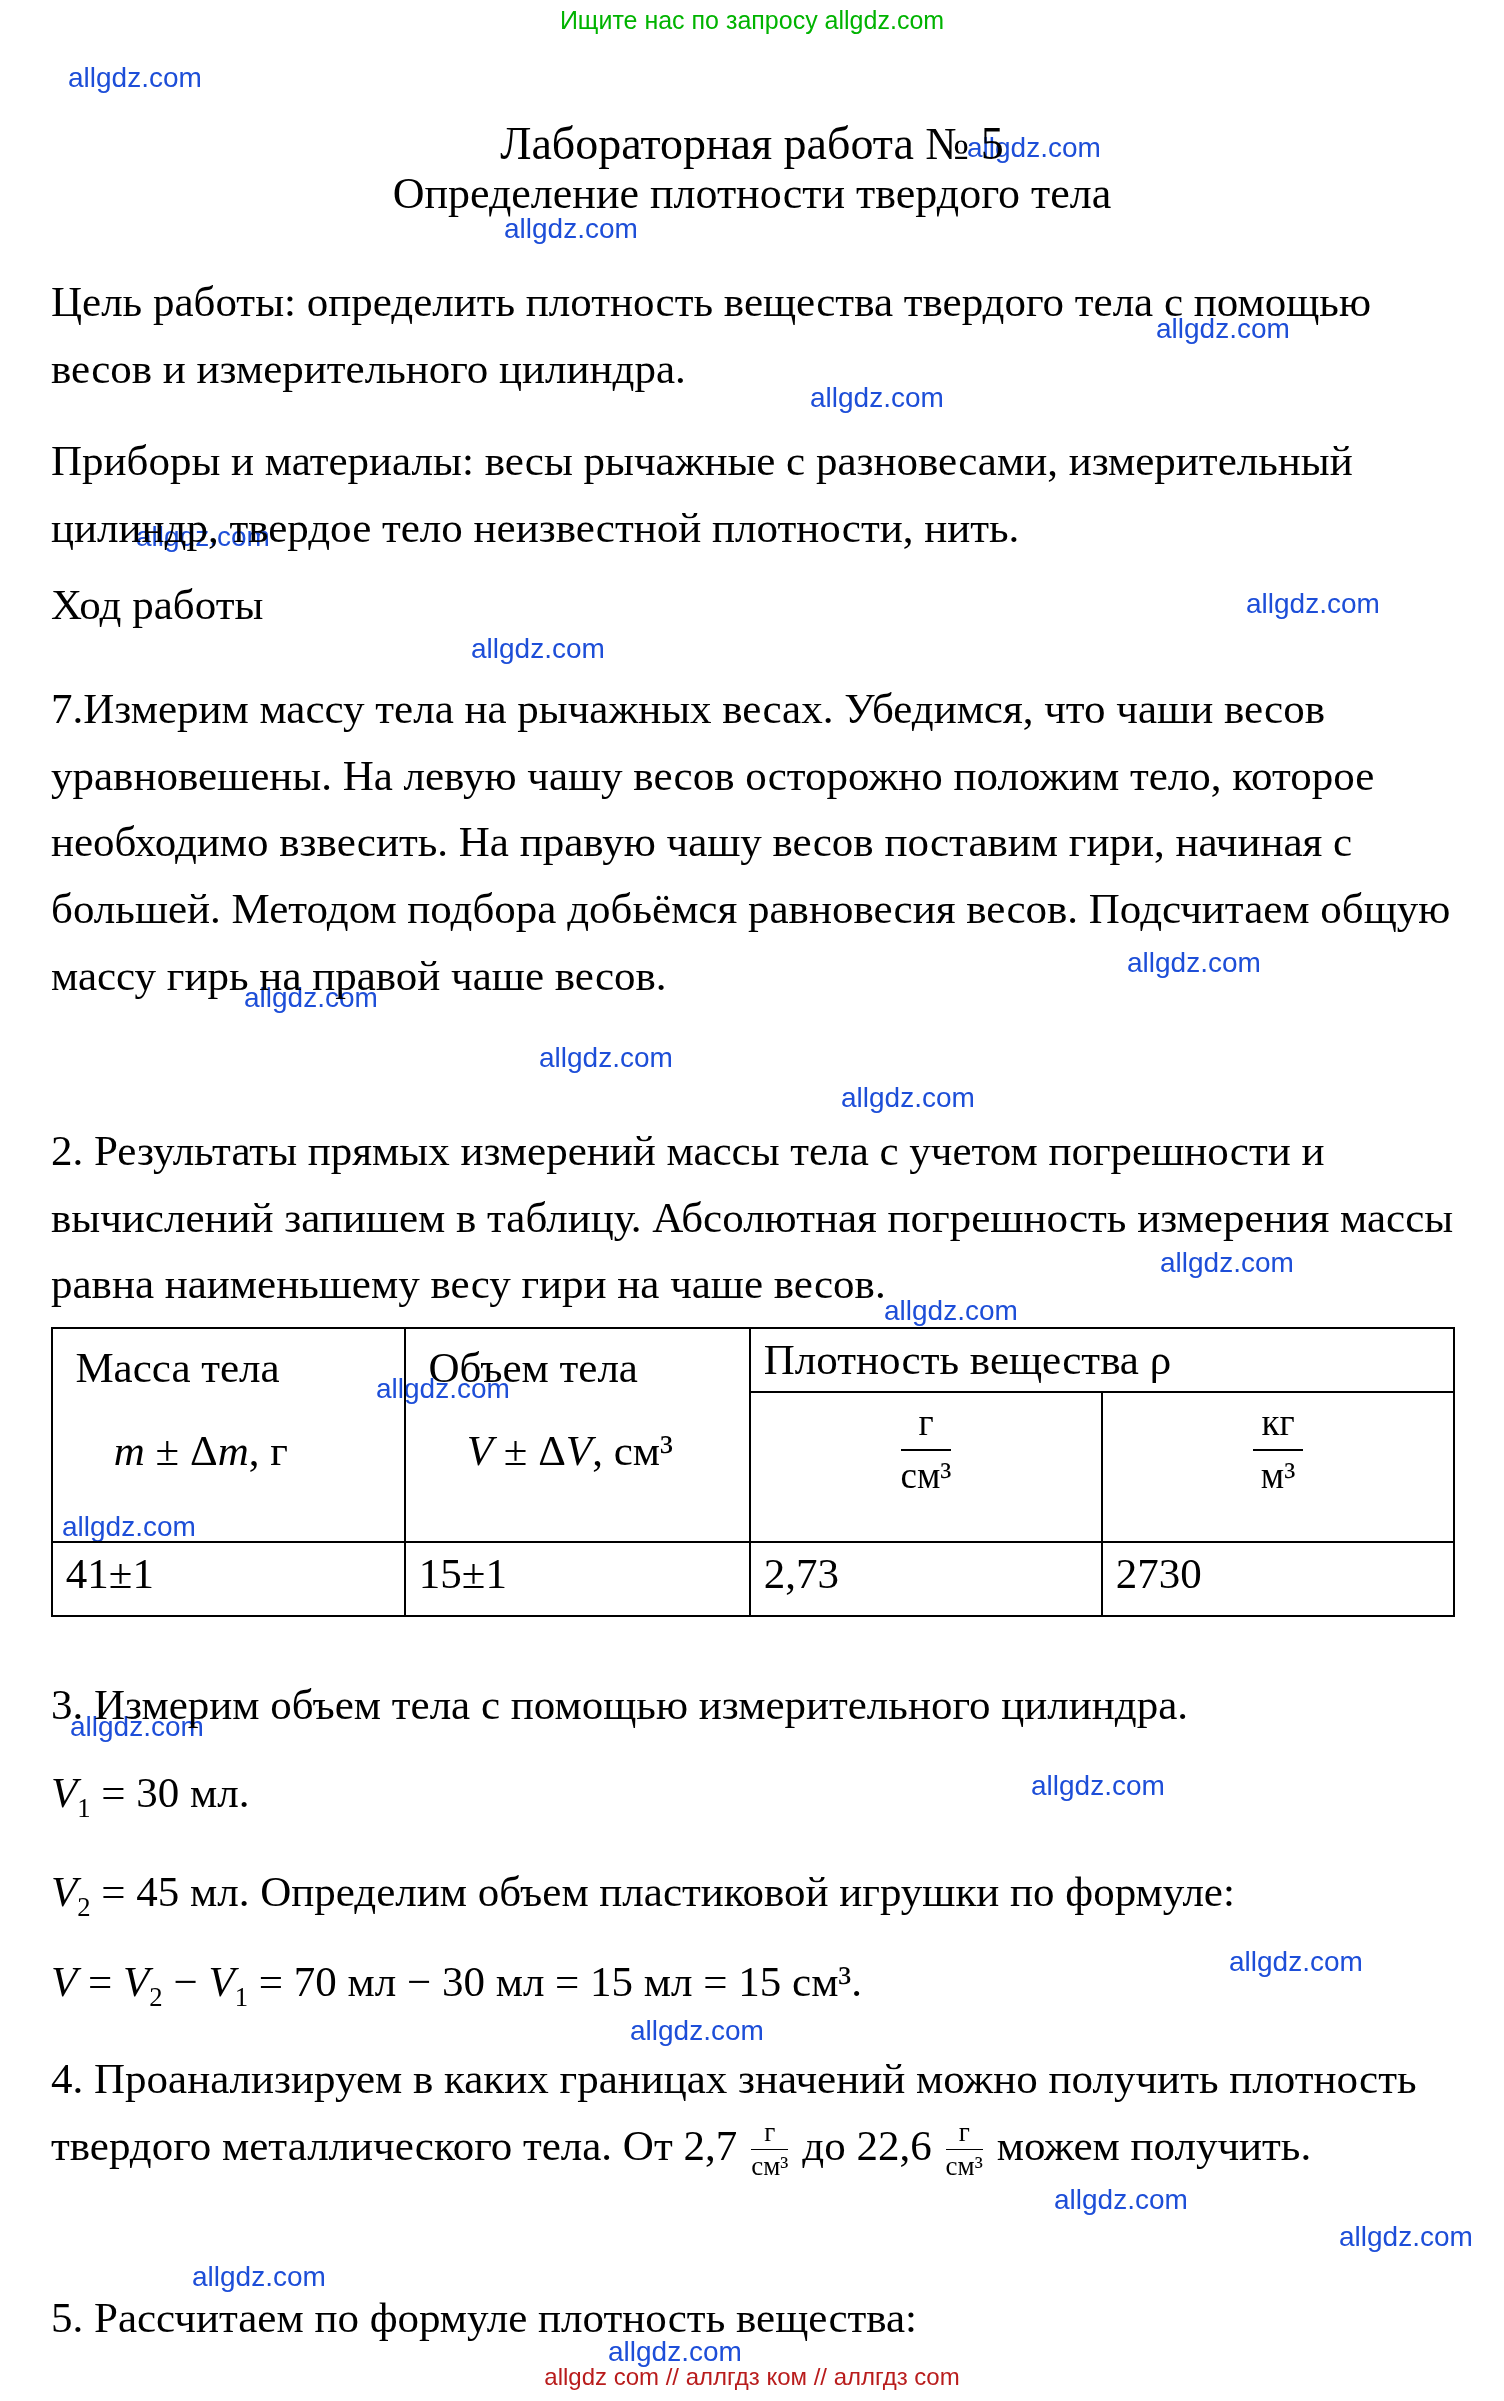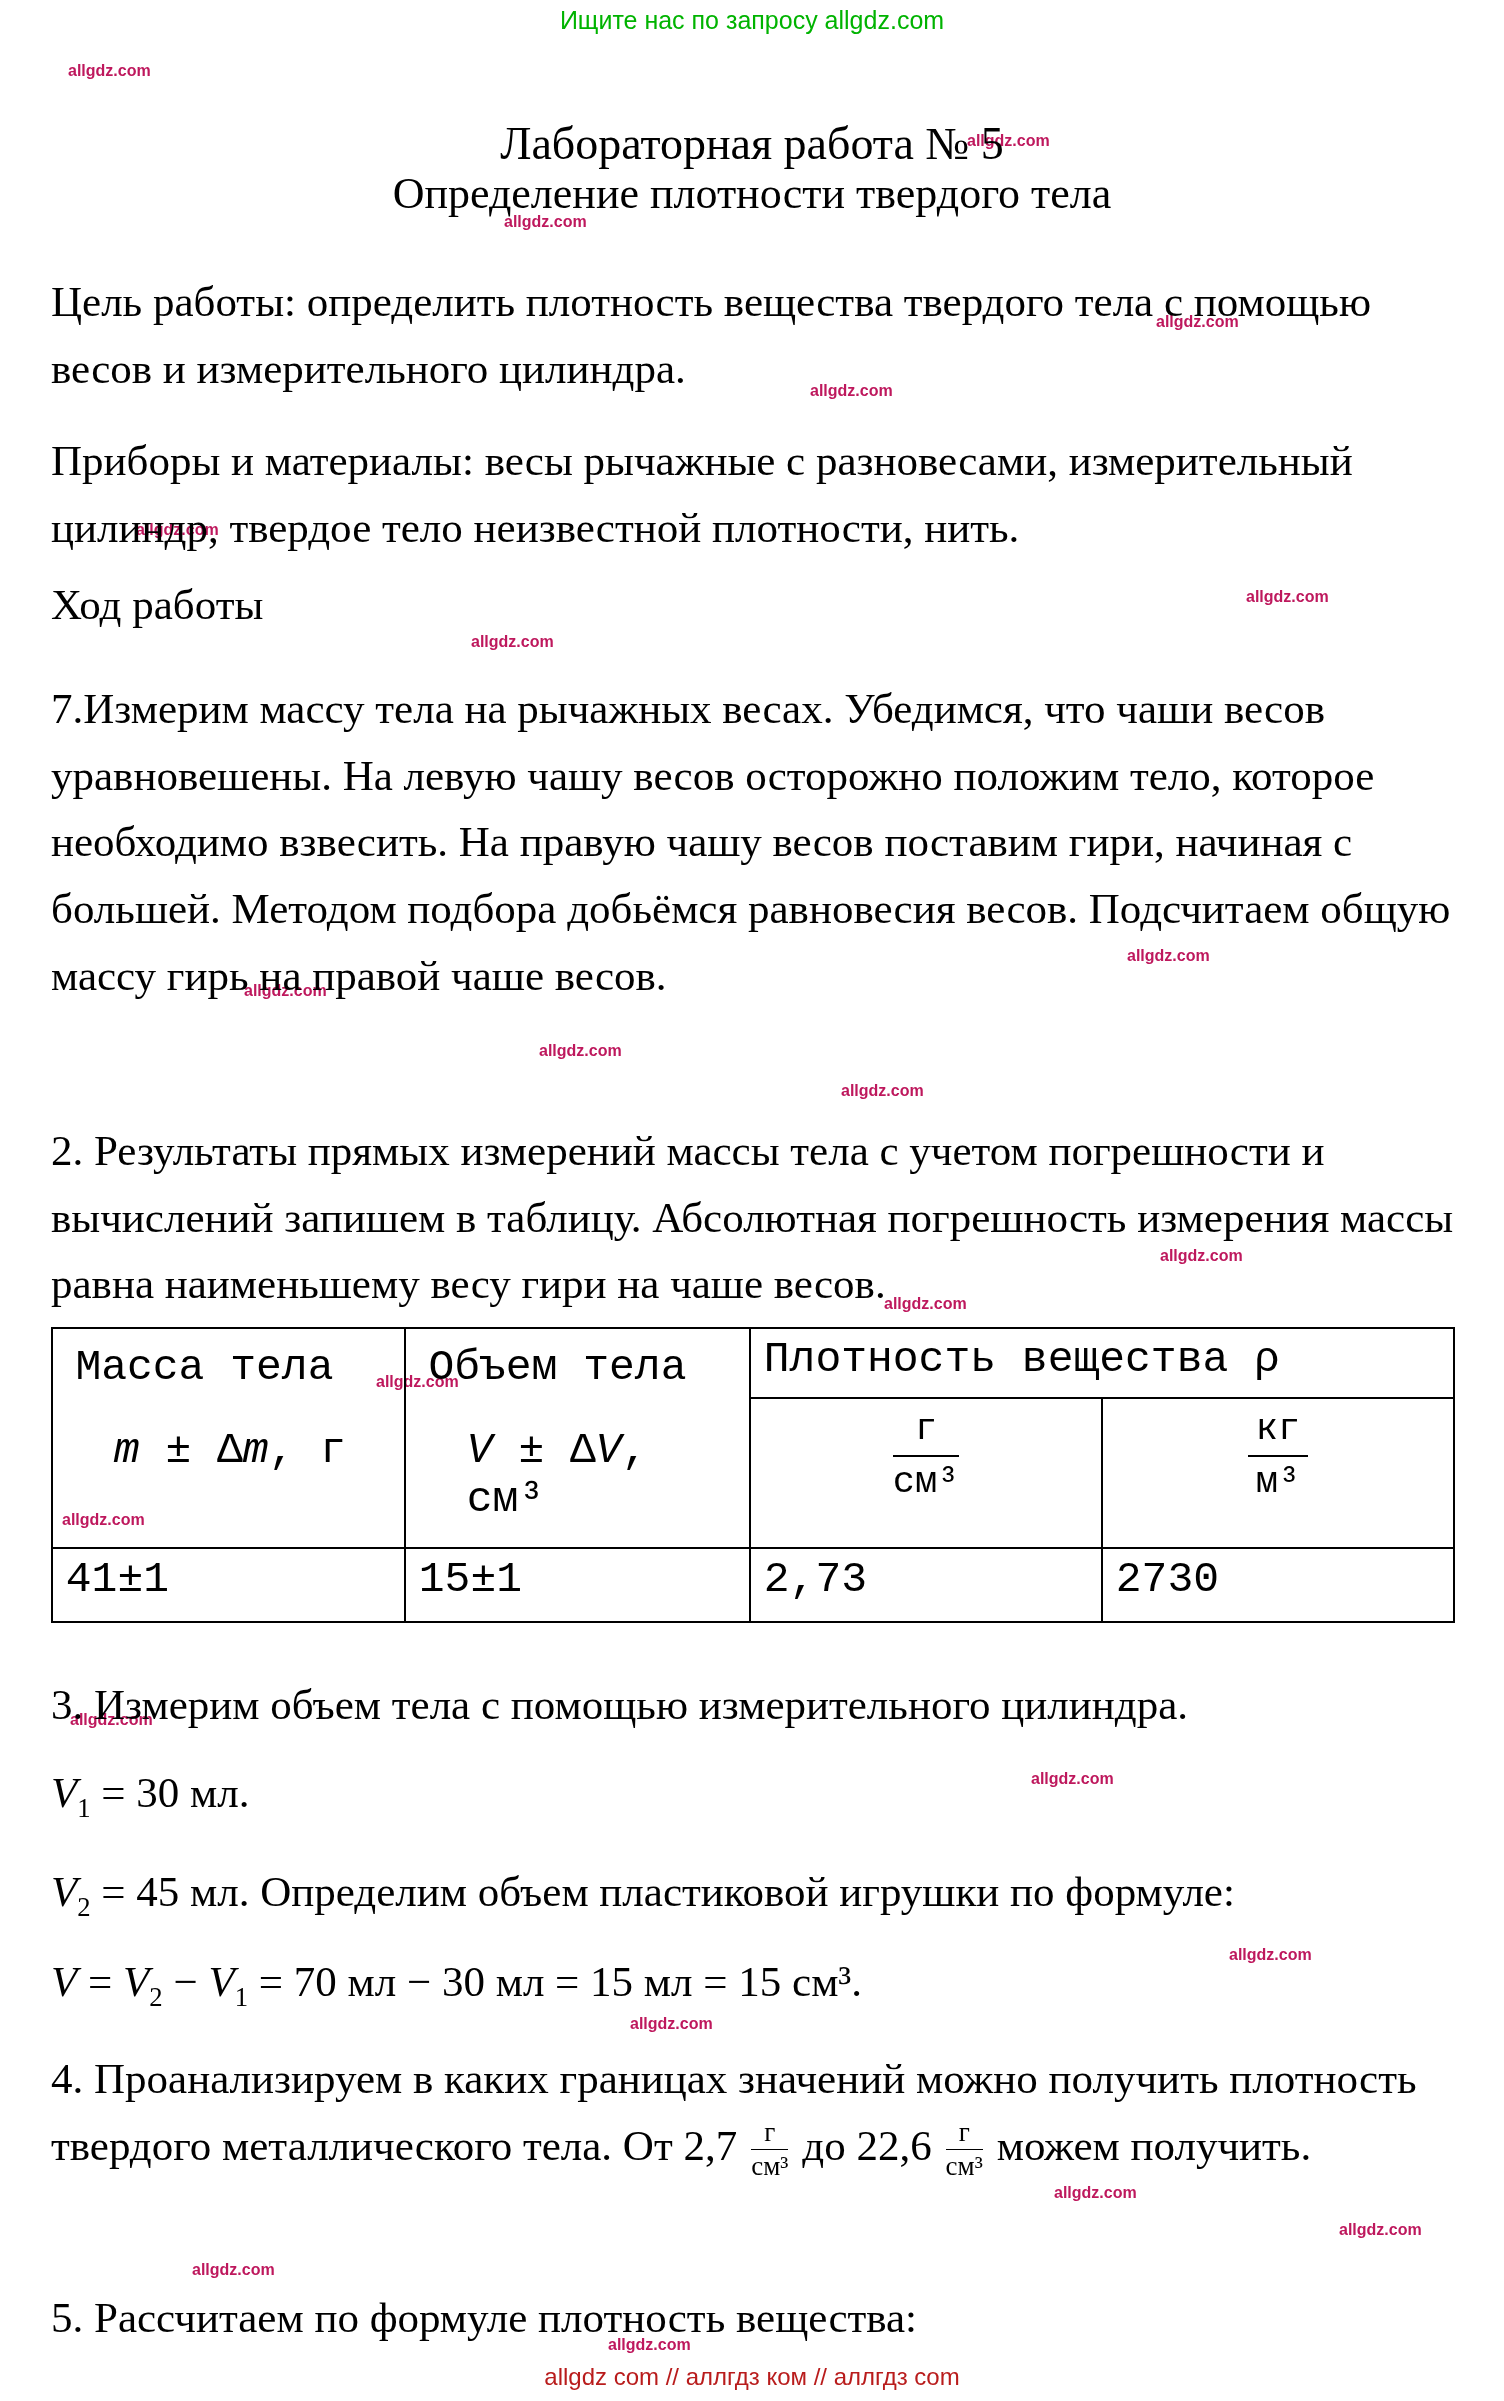--- a/index.html
+++ b/index.html
@@ -5,21 +5,21 @@
   * { margin:0; padding:0; box-sizing:border-box; }
   html, body { background:#ffffff; }
   .page {
     position:relative; width:1504px; height:2401px;
     background:#ffffff; color:#000000; overflow:hidden;
     font-family:"Liberation Serif","DejaVu Serif",serif;
   }
   .wm {
     position:absolute; white-space:nowrap;
     font-family:"Liberation Sans","DejaVu Sans",sans-serif;
-    font-size:16px; color:#be185d;font-weight:bold;
+    font-size:28px; color:#1d4ed8;
   }
   .banner-top {
     position:absolute; top:6.4px; left:0; width:100%; text-align:center;
     font-family:"Liberation Sans","DejaVu Sans",sans-serif;
     font-size:25px; color:#00b300;
   }
   .banner-bottom {
     position:absolute; top:2363px; left:0; width:100%; text-align:center;
     font-family:"Liberation Sans","DejaVu Sans",sans-serif;
     font-size:24px; color:#b91c1c;
@@ -34,21 +34,20 @@
     position:absolute; left:0; width:100%; text-align:center; font-size:45px;
   }
   sub { font-size:0.62em; }
   i { font-style:italic; }
 
   
   table.results {
     position:absolute; left:51px; top:1327px;
     border-collapse:collapse; table-layout:fixed; width:1402px;
     font-size:43px;
-    font-family:Liberation Mono, monospace;
   }
   table.results td { border:2.4px solid #000; vertical-align:top; padding:6.4px 12.8px; }
   .cell-h { padding-top:8px; padding-left:9.6px; }
   .cell-f { margin:34px 0 16px 48px; }
   td.density-head { vertical-align:top; padding-top:12.8px; padding-left:11.2px; }
   td.frac-cell { text-align:center; vertical-align:middle; height:150px; }
   td.data-cell { height:74px; vertical-align:middle; padding-left:14.4px;margin-top:12px; }
   .tfrac { display:inline-block; text-align:center; font-size:37px; line-height:1.3; }
   .tfrac .num { display:block; border-bottom:2.4px solid #000; padding:0 8px 1.6px 8px; }
   .tfrac .den { display:block; padding-top:1.6px; }

